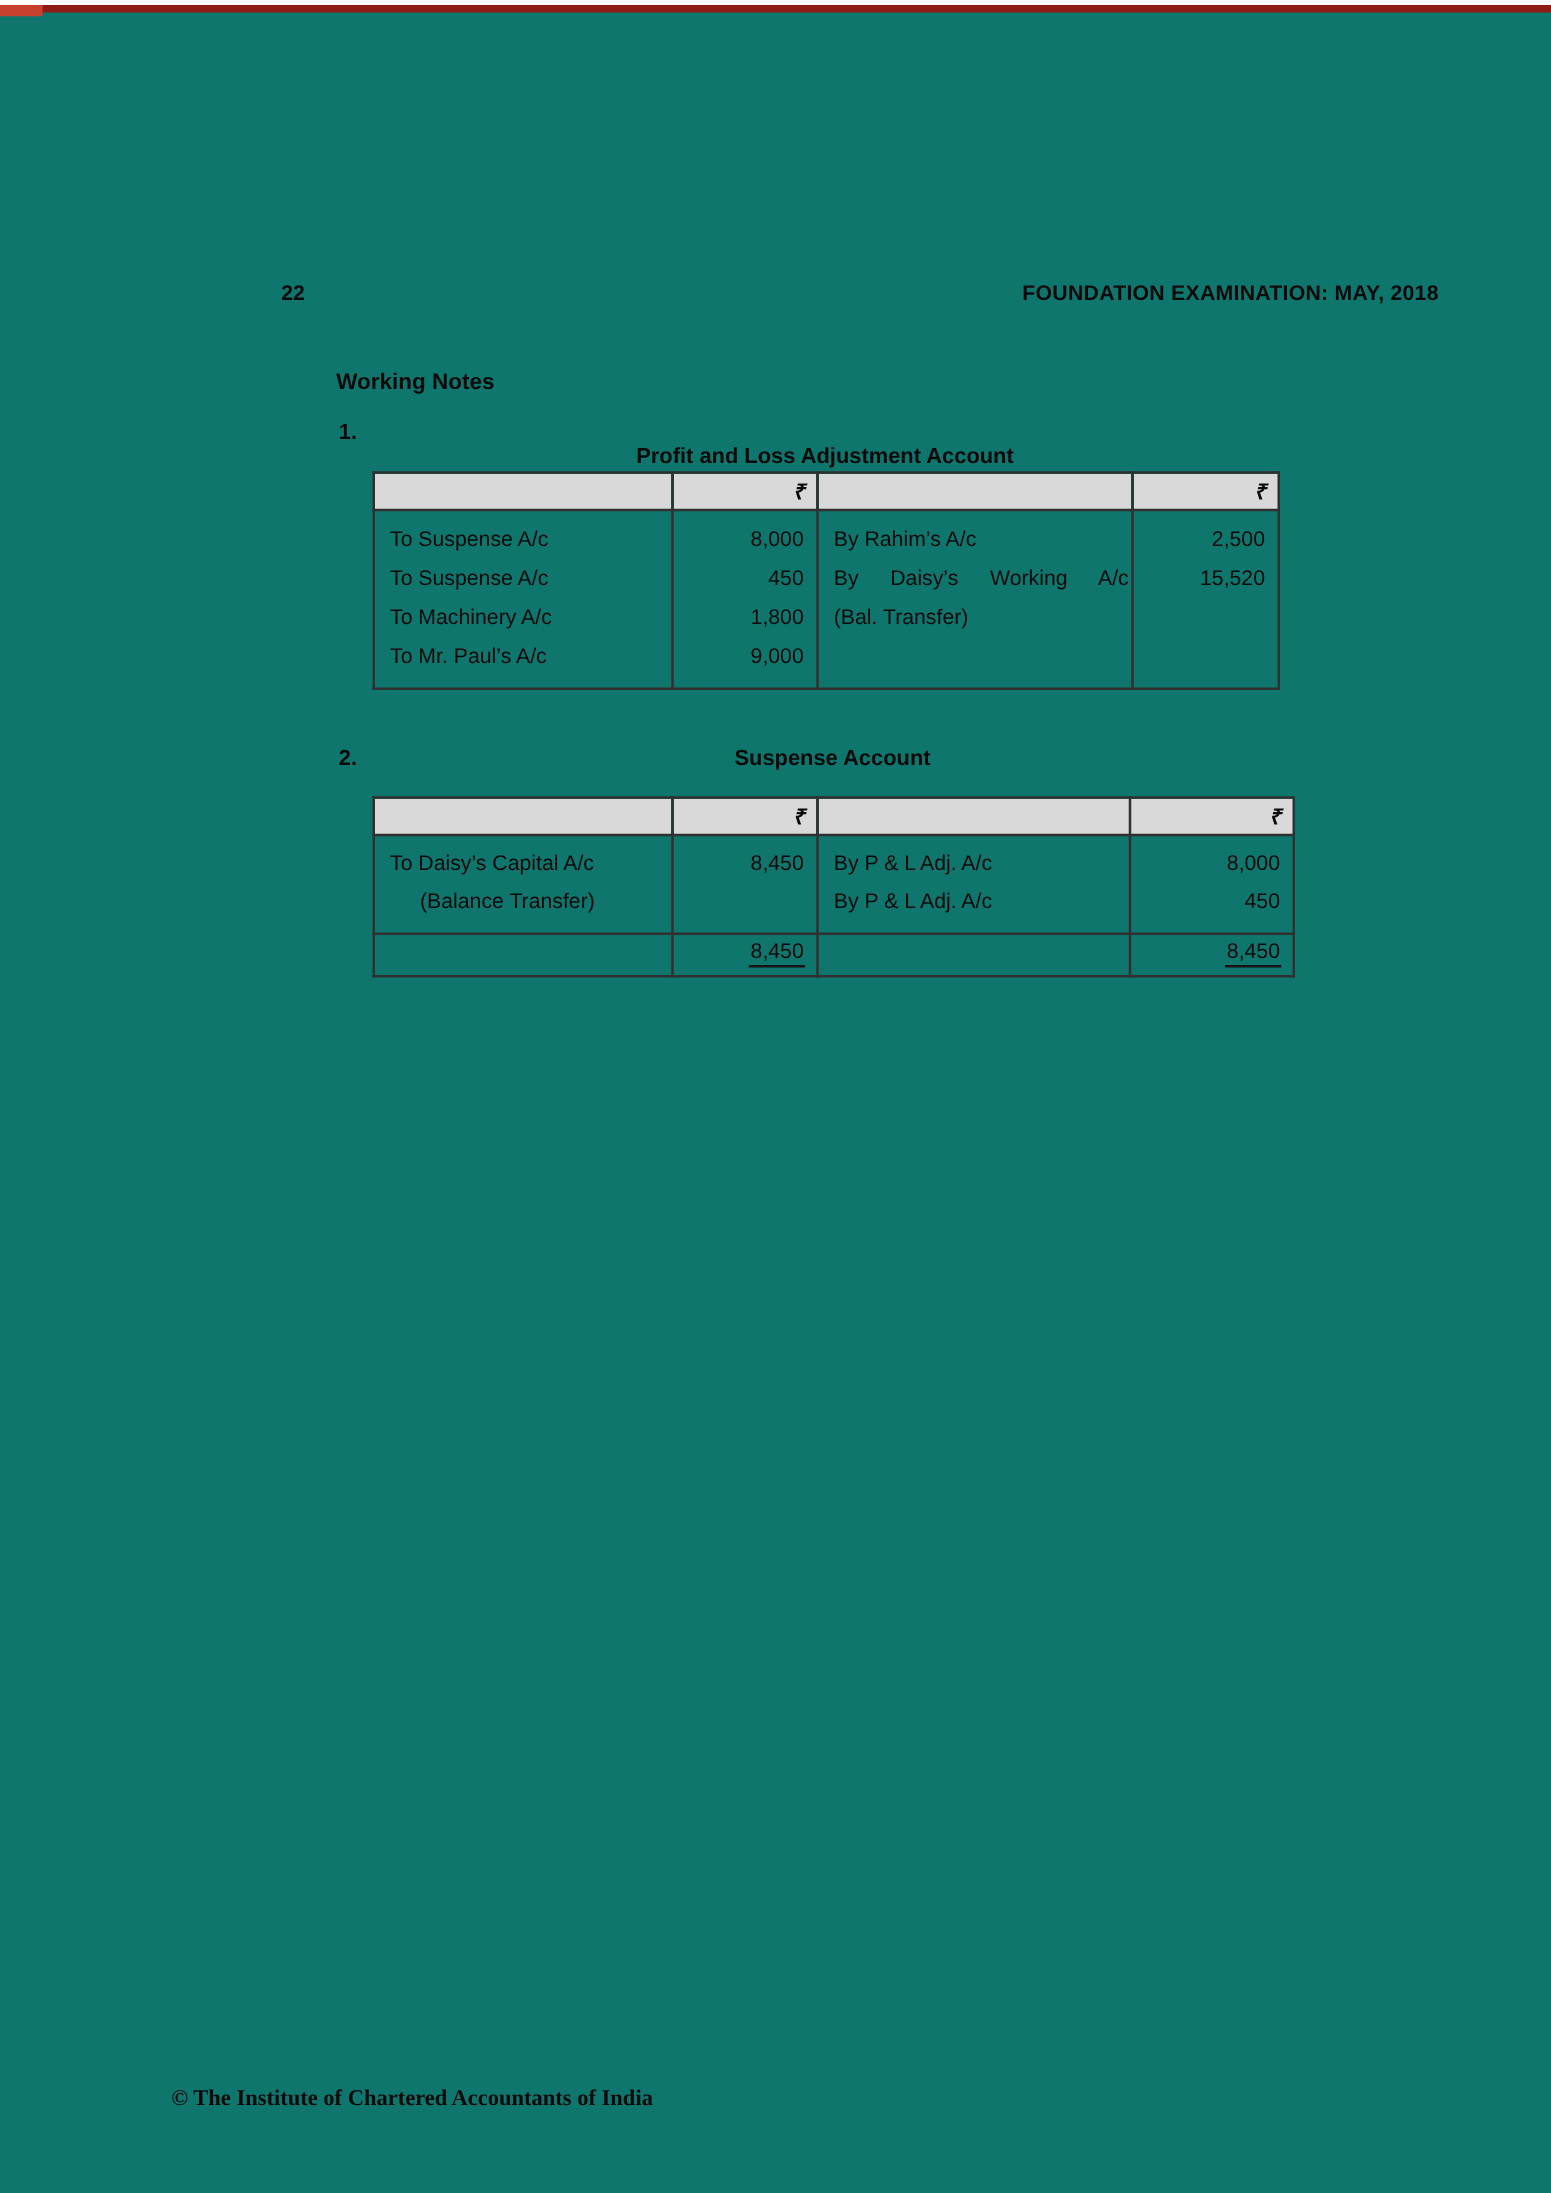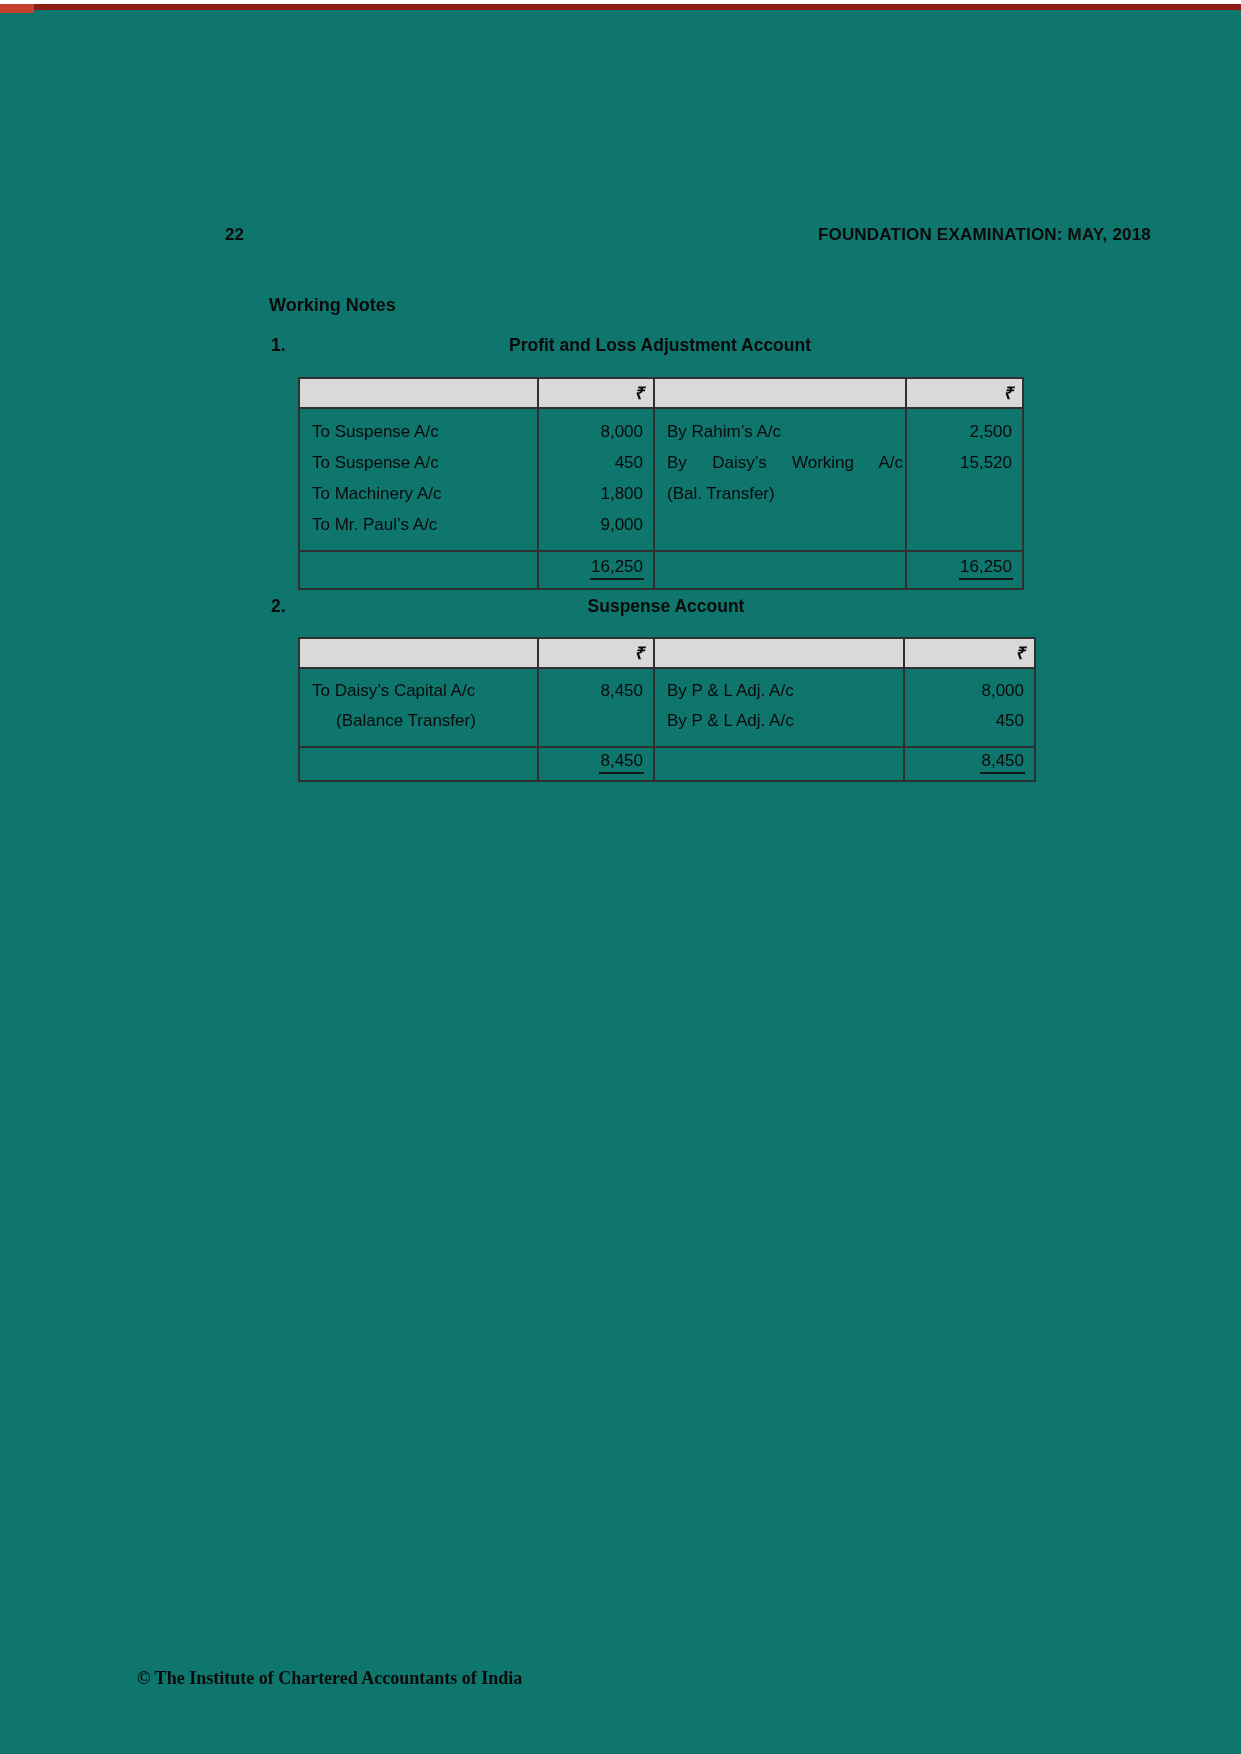--- a/index.html
+++ b/index.html
@@ -14,21 +14,21 @@
 
   .hdr-num { position:absolute; left:225px; top:221px; font-size:17px; font-weight:bold; }
   .hdr-title { position:absolute; left:120px; right:90px; top:221px; text-align:right;
                font-size:17px; font-weight:bold; letter-spacing:0.2px; }
 
   .working-notes { position:absolute; left:269px; top:291px; font-size:18px; font-weight:bold; }
 
   .note-num { position:absolute; left:271px; font-size:17.5px; font-weight:bold; }
   .note-title { position:absolute; text-align:center; font-size:17.5px; font-weight:bold; }
   .num1 { top:331px; }
-  .title1 { top:331px; left:298px; width:724px; }
+  .title1 { top:350px; left:298px; width:724px; }
   .num2 { top:592px; }
   .title2 { top:592px; left:298px; width:736px; }
 
   table.acct { position:absolute; border-collapse:collapse; table-layout:fixed;
                font-size:17px; color:#0a0a0a; }
   table.acct td { border:2px solid #303030; vertical-align:top; overflow:hidden; }
   .t1 { left:298px; top:373px; width:724px; }
   .t2 { left:298px; top:633px; width:736px; }
 
   tr.hrow td { background:#d9d9d9; height:30px; vertical-align:middle;
@@ -99,26 +99,20 @@
       <td>
         <div class="line">By Rahim’s A/c</div>
         <div class="spread">By Daisy’s Working A/c</div>
         <div class="line">(Bal. Transfer)</div>
       </td>
       <td class="amtcell">
         <div class="line">2,500</div>
         <div class="line">15,520</div>
       </td>
     </tr>
-    <tr class="trow">
-      <td></td>
-      <td><span class="total-underline">16,250</span></td>
-      <td></td>
-      <td><span class="total-underline">16,250</span></td>
-    </tr>
   </tbody>
     </table>
 
   <div class="note-num num2">2.</div>
   <div class="note-title title2">Suspense Account</div>
 
   <table class="acct t2">
     <colgroup>
       <col style="width:239px">
         <col style="width:116px">

